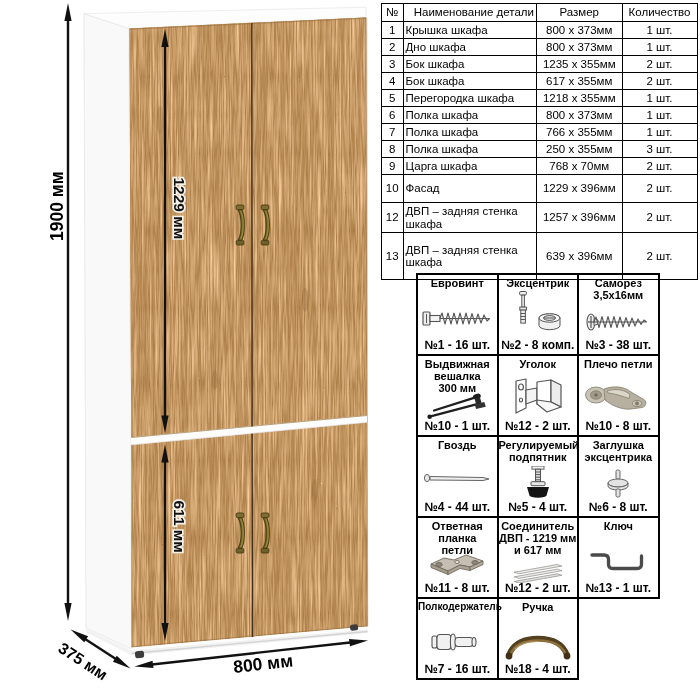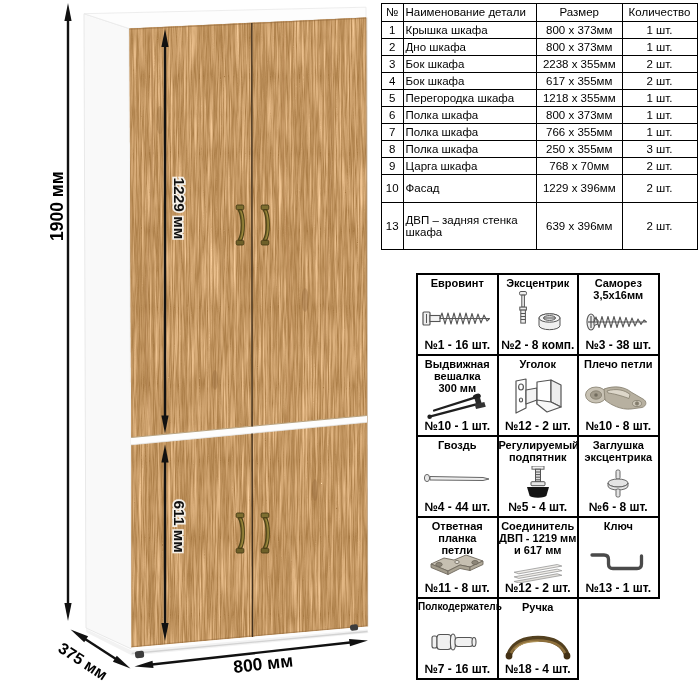--- a/index.html
+++ b/index.html
@@ -150,40 +150,40 @@
 <table id="parts">
   <colgroup>
       <col style="width:21.5px">
       <col style="width:133.5px">
       <col style="width:85.5px">
       <col style="width:75px">
     </colgroup>
   <tbody>
       <tr class="h" style="height:18px">
         <td>№</td>
-        <td style="text-align:left">Наименование детали</td>
+        <td style="text-align:right">Наименование детали</td>
         <td>Размер</td>
         <td>Количество</td>
       </tr>
   <tr style="height:17px">
         <td class="c">1</td>
         <td>Крышка шкафа</td>
         <td class="c">800 х 373мм</td>
         <td class="c">1 шт.</td>
       </tr>
   <tr style="height:17px">
         <td class="c">2</td>
         <td>Дно шкафа</td>
         <td class="c">800 х 373мм</td>
         <td class="c">1 шт.</td>
       </tr>
   <tr style="height:17px">
         <td class="c">3</td>
         <td>Бок шкафа</td>
-        <td class="c">2238 х 355мм</td>
+        <td class="c">1235 х 355мм</td>
         <td class="c">2 шт.</td>
       </tr>
   <tr style="height:17px">
         <td class="c">4</td>
         <td>Бок шкафа</td>
         <td class="c">617 х 355мм</td>
         <td class="c">2 шт.</td>
       </tr>
   <tr style="height:17px">
         <td class="c">5</td>
@@ -212,20 +212,26 @@
   <tr style="height:17px">
         <td class="c">9</td>
         <td>Царга шкафа</td>
         <td class="c">768 х 70мм</td>
         <td class="c">2 шт.</td>
       </tr>
   <tr style="height:28px">
         <td class="c">10</td>
         <td>Фасад</td>
         <td class="c">1229 х 396мм</td>
+        <td class="c">2 шт.</td>
+      </tr>
+  <tr style="height:30px">
+        <td class="c">12</td>
+        <td>ДВП – задняя стенка шкафа</td>
+        <td class="c">1257 х 396мм</td>
         <td class="c">2 шт.</td>
       </tr>
   <tr style="height:47px">
         <td class="c">13</td>
         <td>ДВП – задняя стенка шкафа</td>
         <td class="c">639 х 396мм</td>
         <td class="c">2 шт.</td>
       </tr>
 </tbody>
   </table>

